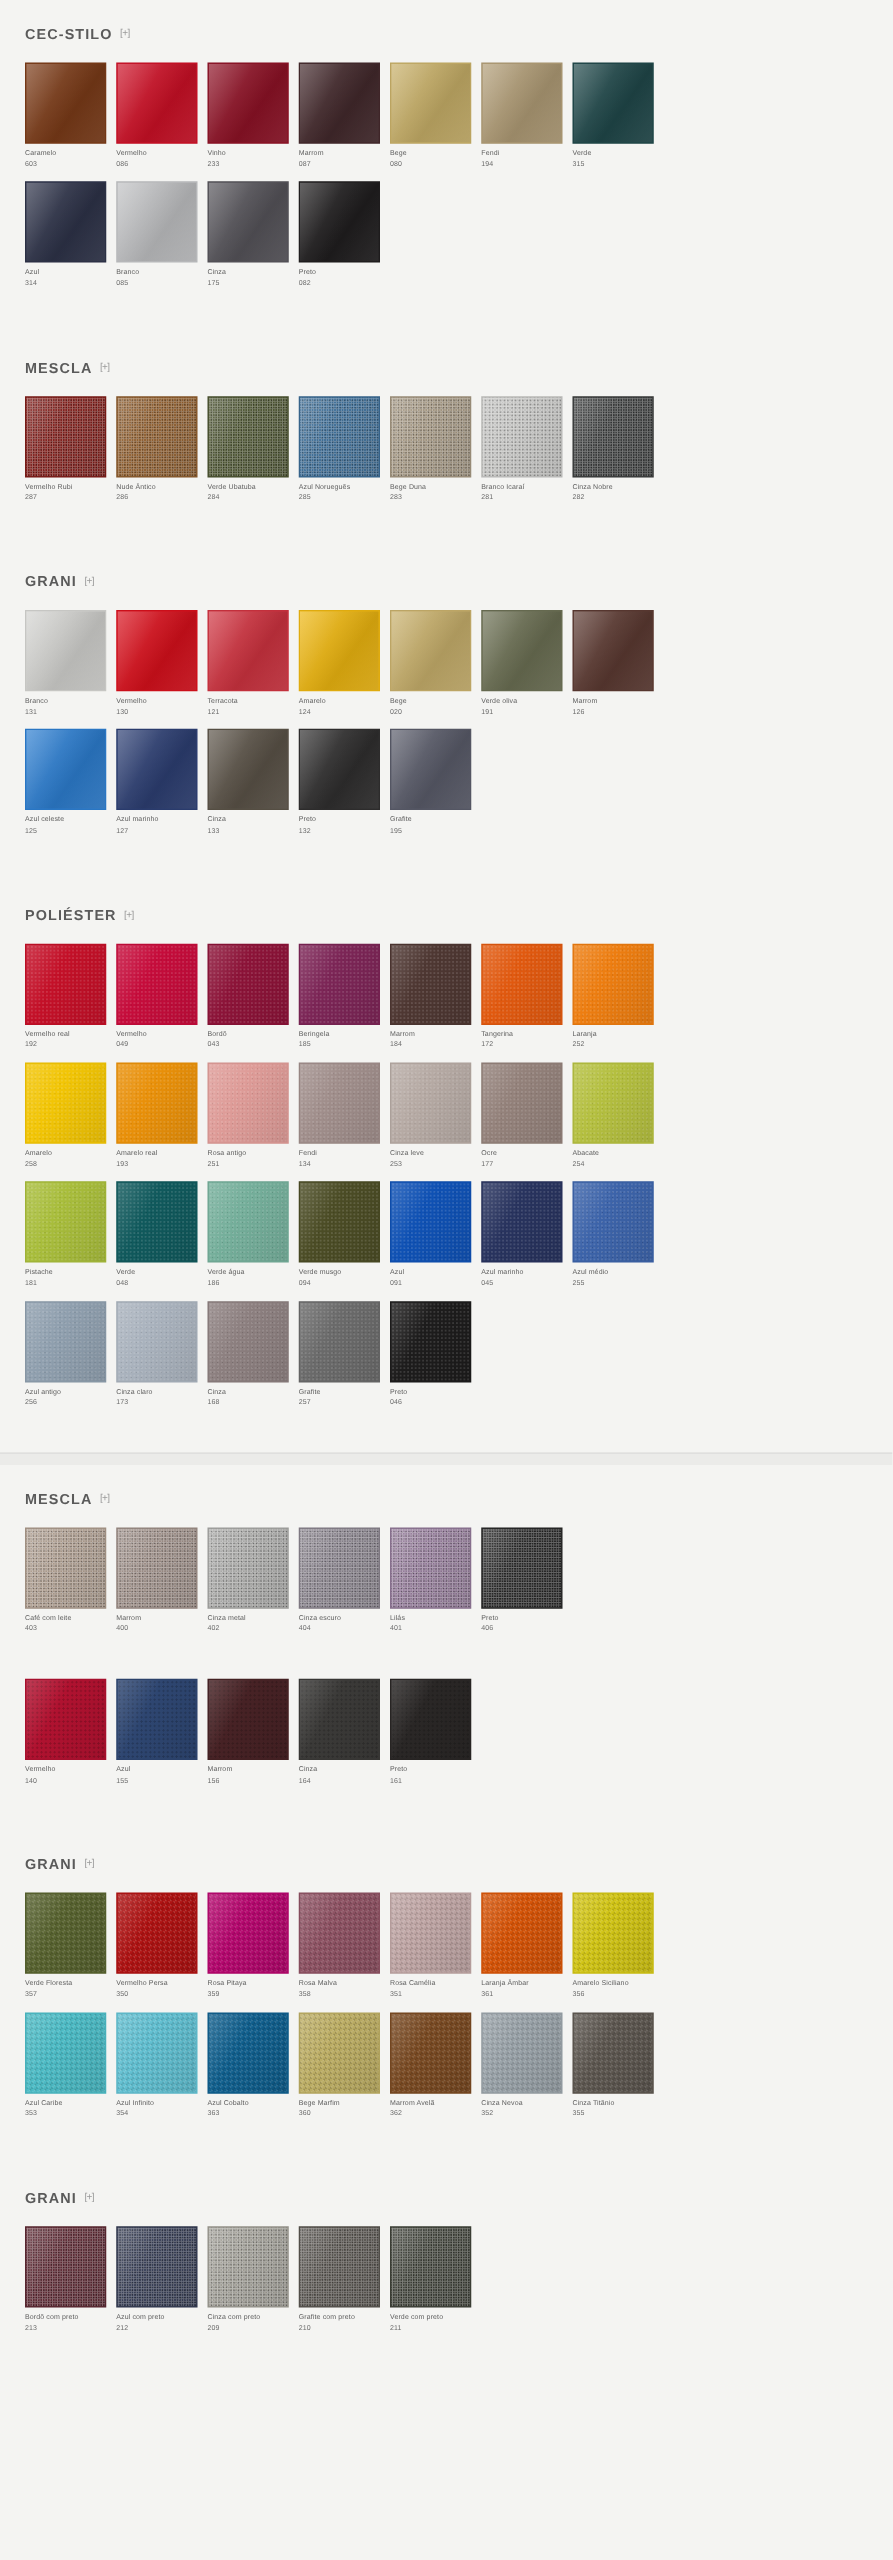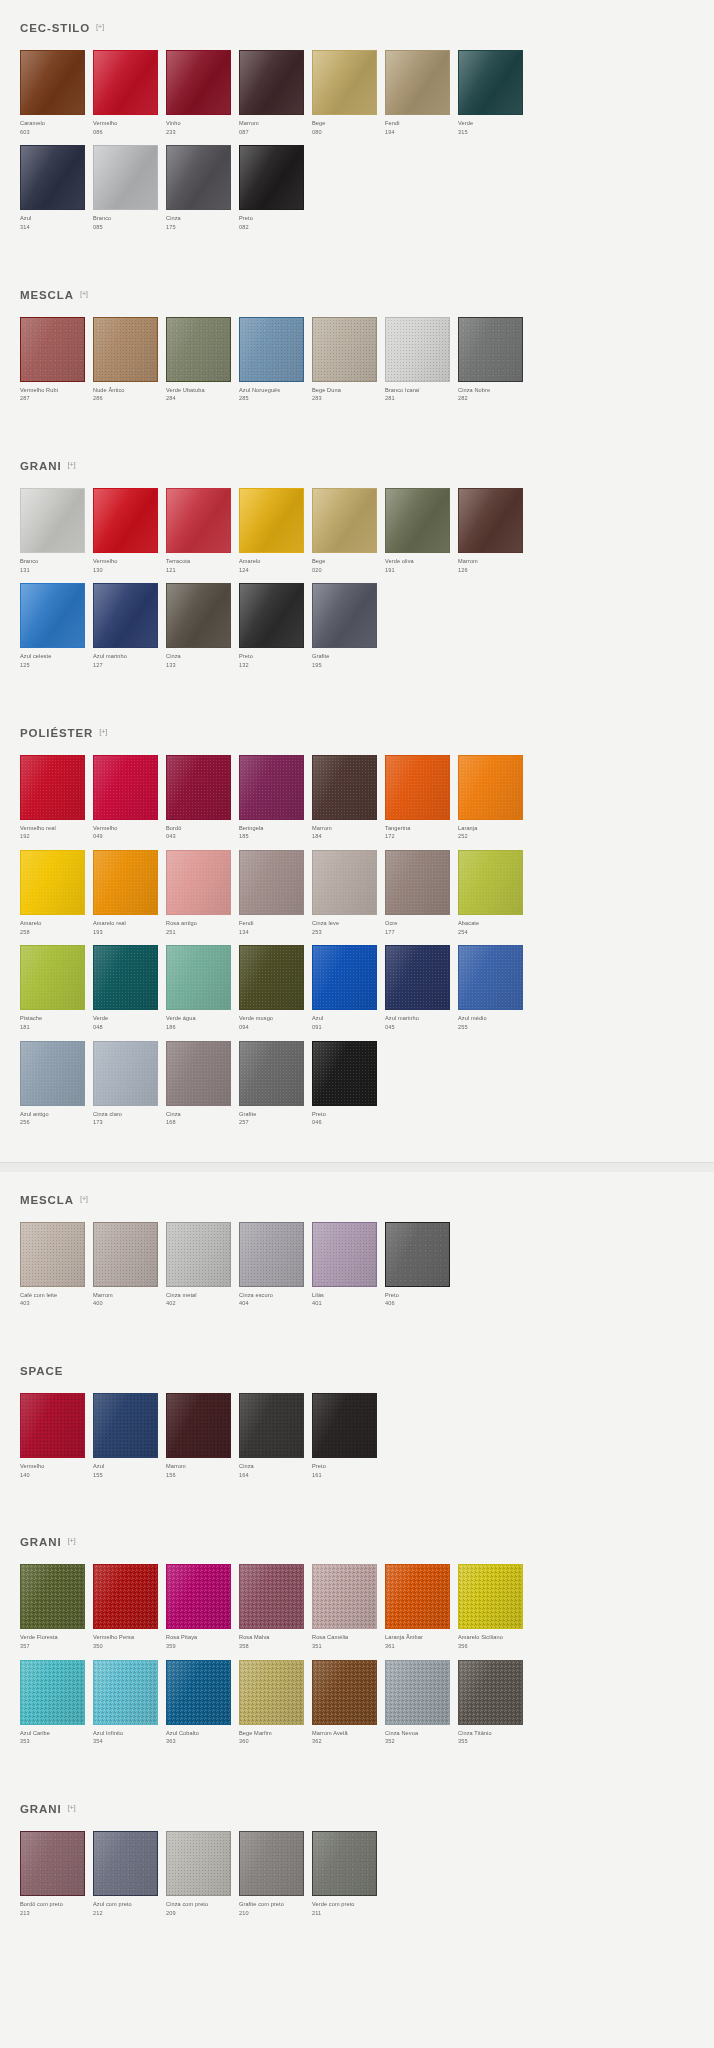--- a/index.html
+++ b/index.html
@@ -885,23 +885,20 @@
             </div>
             <div class="cell-labels">
               <div class="label-name">Preto</div>
               <div class="label-code">406</div>
             </div>
           </div>
         </div>
         <div class="section-gap"></div>
       </div>
       <div class="section">
-        <div class="section-head">
-          <span class="section-title">SPACE</span>
-        </div>
         <div class="grid">
           <div class="cell">
             <div class="swatch-wrap">
               <div class="swatch t-dots" style="background: rgb(176, 18, 48);">
                 <div class="tex"></div>
                 <div class="sheen"></div>
               </div>
             </div>
             <div class="cell-labels">
               <div class="label-name">Vermelho</div>

